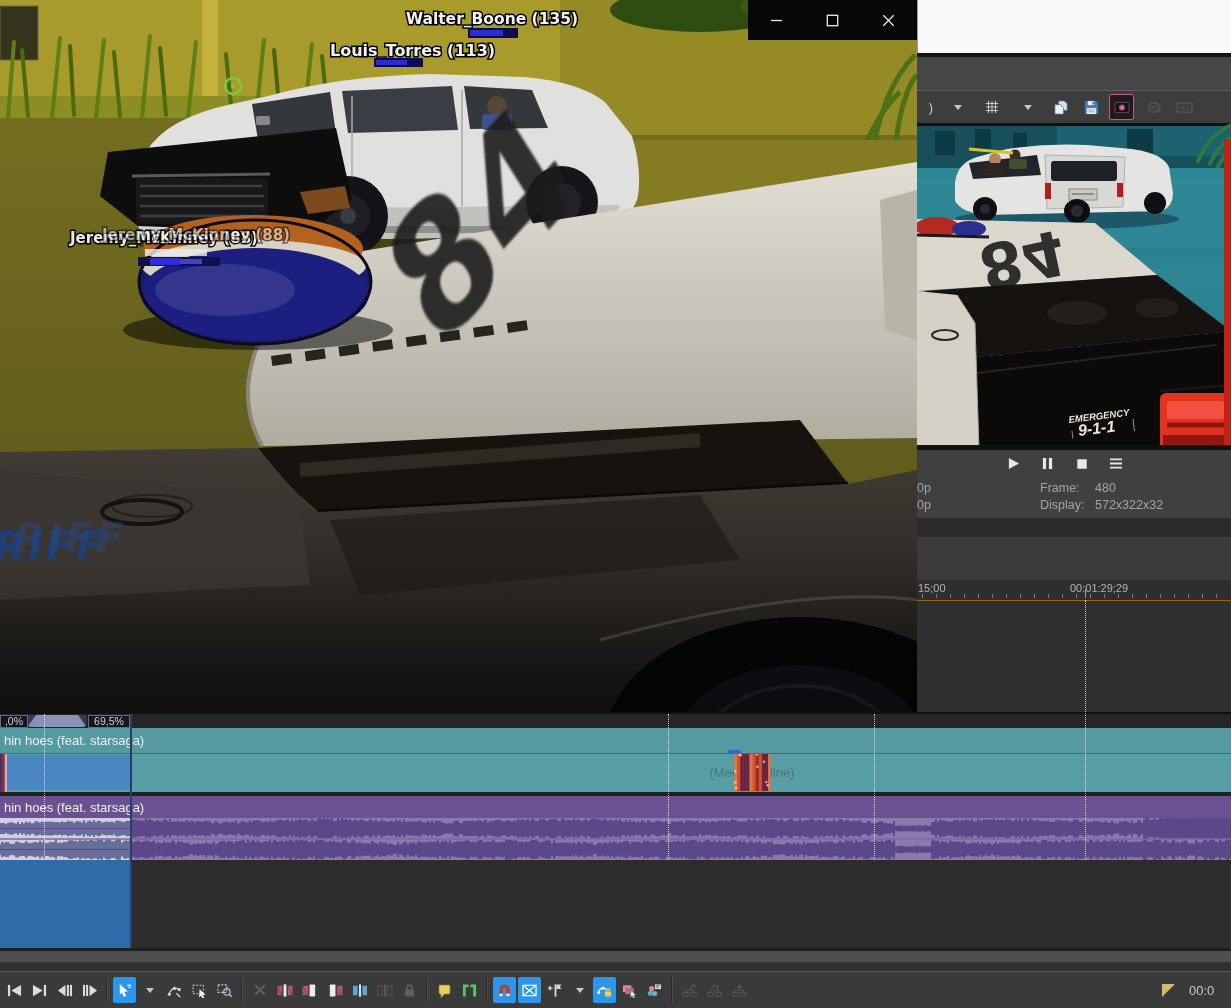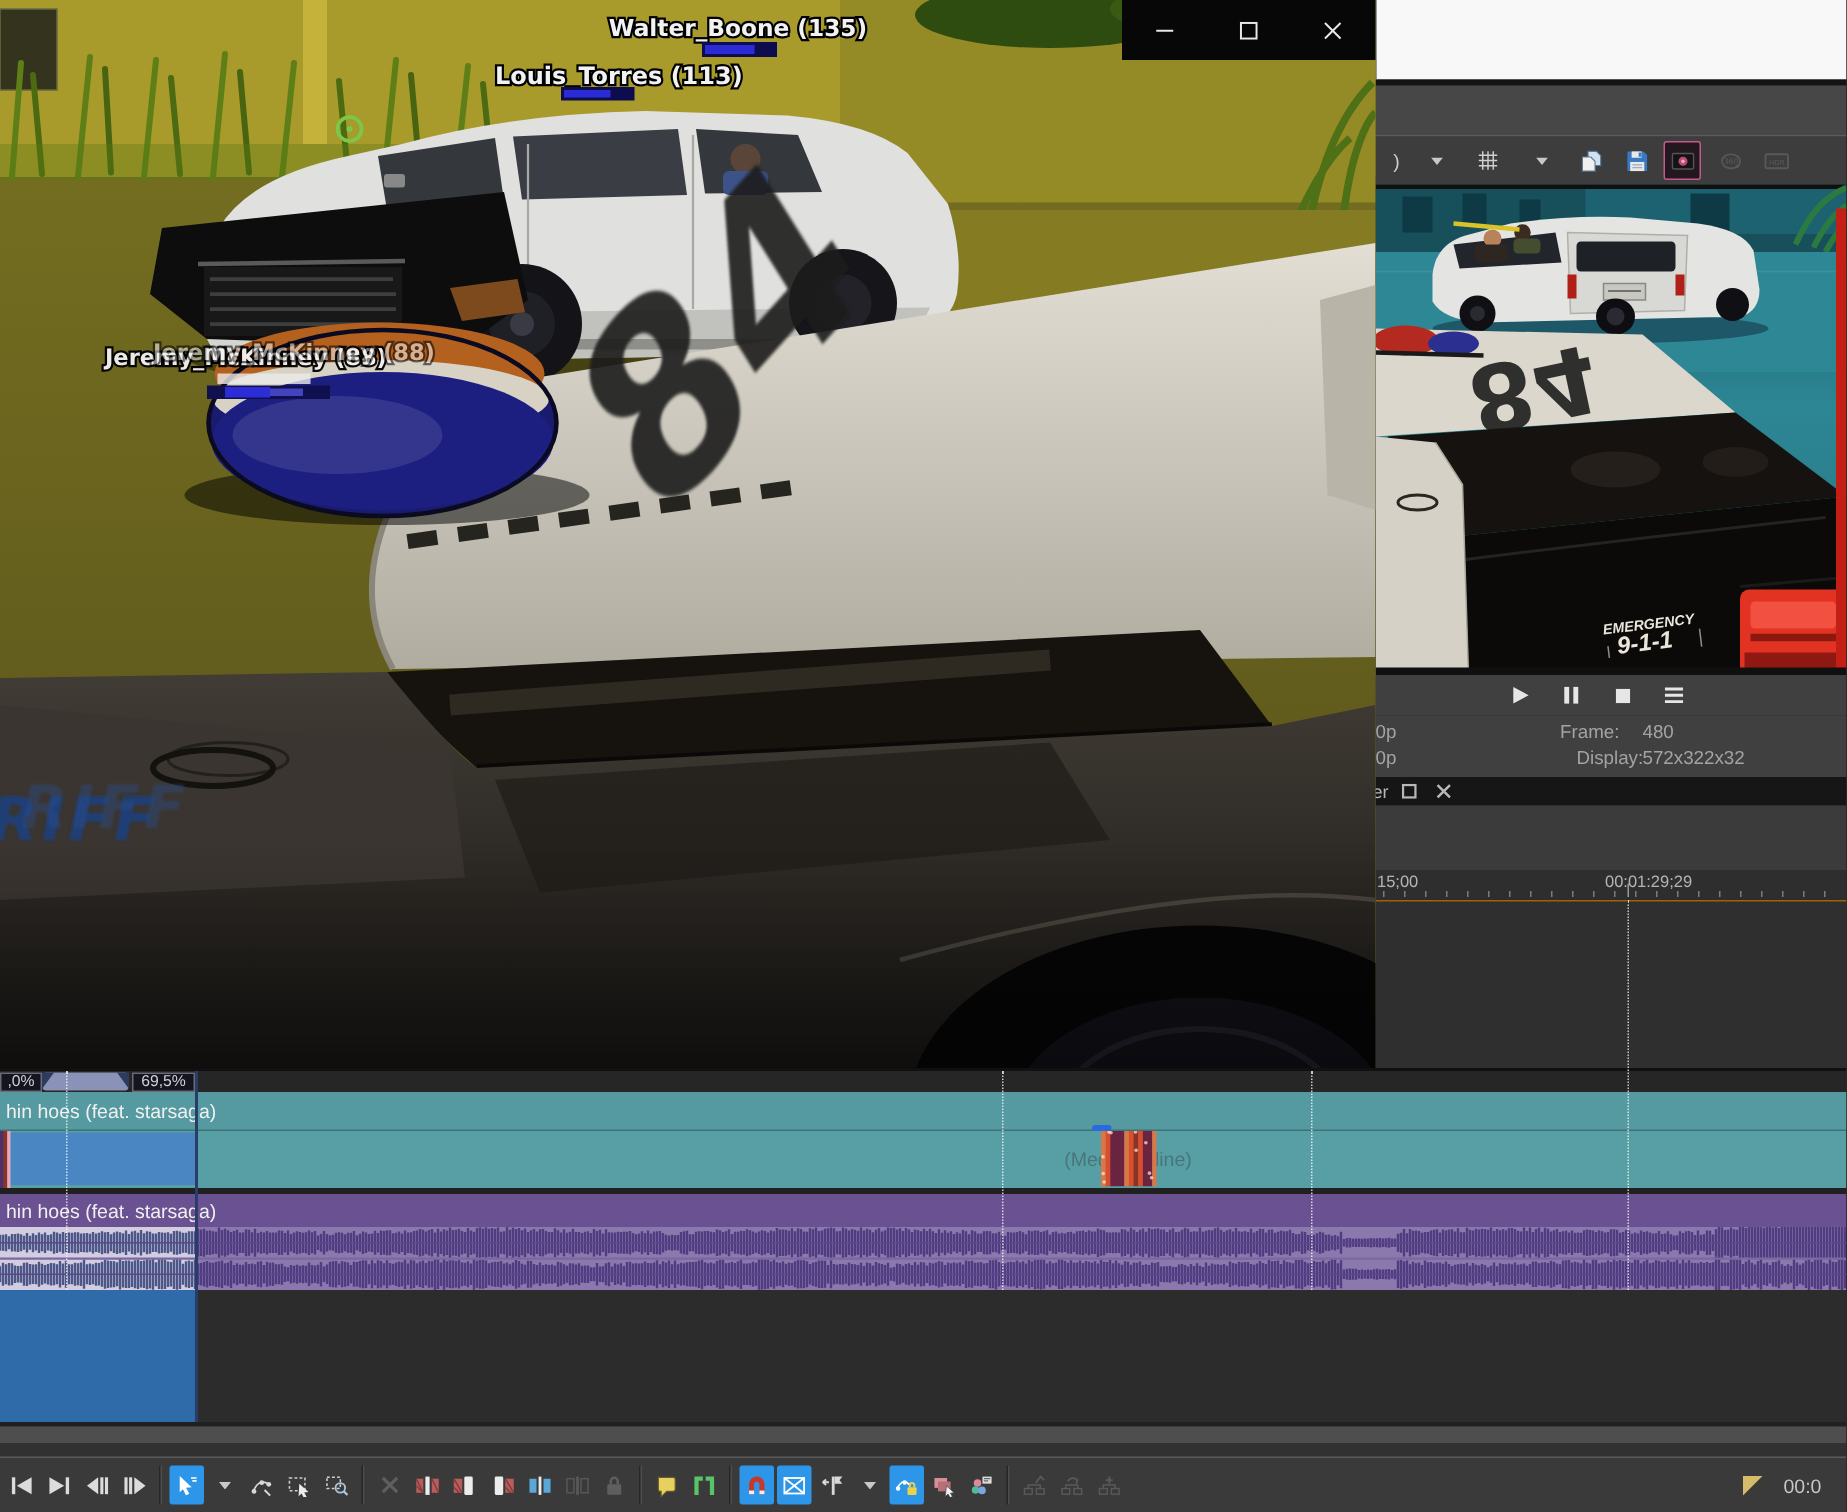--- a/index.html
+++ b/index.html
@@ -201,37 +201,24 @@
           <path d="M1 2.5h13M1 7h13M1 11.5h13" stroke="#e6e6e6" stroke-width="2"></path>
         </svg>
       </span>
     </div>
 
   <div class="abs" style="left:917px;top:477px;width:314px;height:41px;background:#404040">
     <span class="statustxt" style="left:0;top:4px">0p</span>
     <span class="statustxt" style="left:0;top:21px">0p</span>
     <span class="statustxt" style="left:123px;top:4px">Frame:</span>
     <span class="statustxt" style="left:178px;top:4px">480</span>
-    <span class="statustxt" style="left:134px;top:21px">Display:</span>
+    <span class="statustxt" style="left:123px;top:21px">Display:</span>
     <span class="statustxt" style="left:178px;top:21px;color:#a3a3a3">572x322x32</span>
   </div>
 
-  <div class="abs" id="dockBar" style="left:917px;top:518px;width:314px;height:19px;background:#161616;display:flex;align-items:center">
-    <span style="color:#b8b8b8;font-size:12px;margin-left:-2px">er</span>
-  <span class="tbtn" style="width: 17px; height: 17px; margin-left: 5px;">
-        <svg width="11" height="11" viewBox="0 0 12 12">
-          <rect x="1.5" y="1.5" width="9" height="9" fill="none" stroke="#b8b8b8" stroke-width="1.6"></rect>
-        </svg>
-      </span>
-      <span class="tbtn" style="width: 17px; height: 17px; margin-left: 5px;">
-        <svg width="11" height="11" viewBox="0 0 12 12">
-          <path d="M1.5 1.5l9 9M10.5 1.5l-9 9" stroke="#b8b8b8" stroke-width="1.8"></path>
-        </svg>
-      </span>
-    </div>
   <div class="abs" style="left:917px;top:537px;width:314px;height:43px;background:#3b3b3b"></div>
 
   <div class="abs" id="ruler" style="left:917px;top:580px;width:314px;height:20px;background:#2e2e2e;border-bottom:4px solid #a16207">
     <span class="rlabel" style="left:1px">15;00</span>
     <span class="rlabel" style="left:153px">00:01:29;29</span>
     <div class="tickTall" style="left:168px"></div>
     <div id="rulerTicks">
         <div class="tick" style="left: 5px;"></div>
         <div class="tick" style="left: 19px;"></div>
         <div class="tick" style="left: 33px;"></div>

